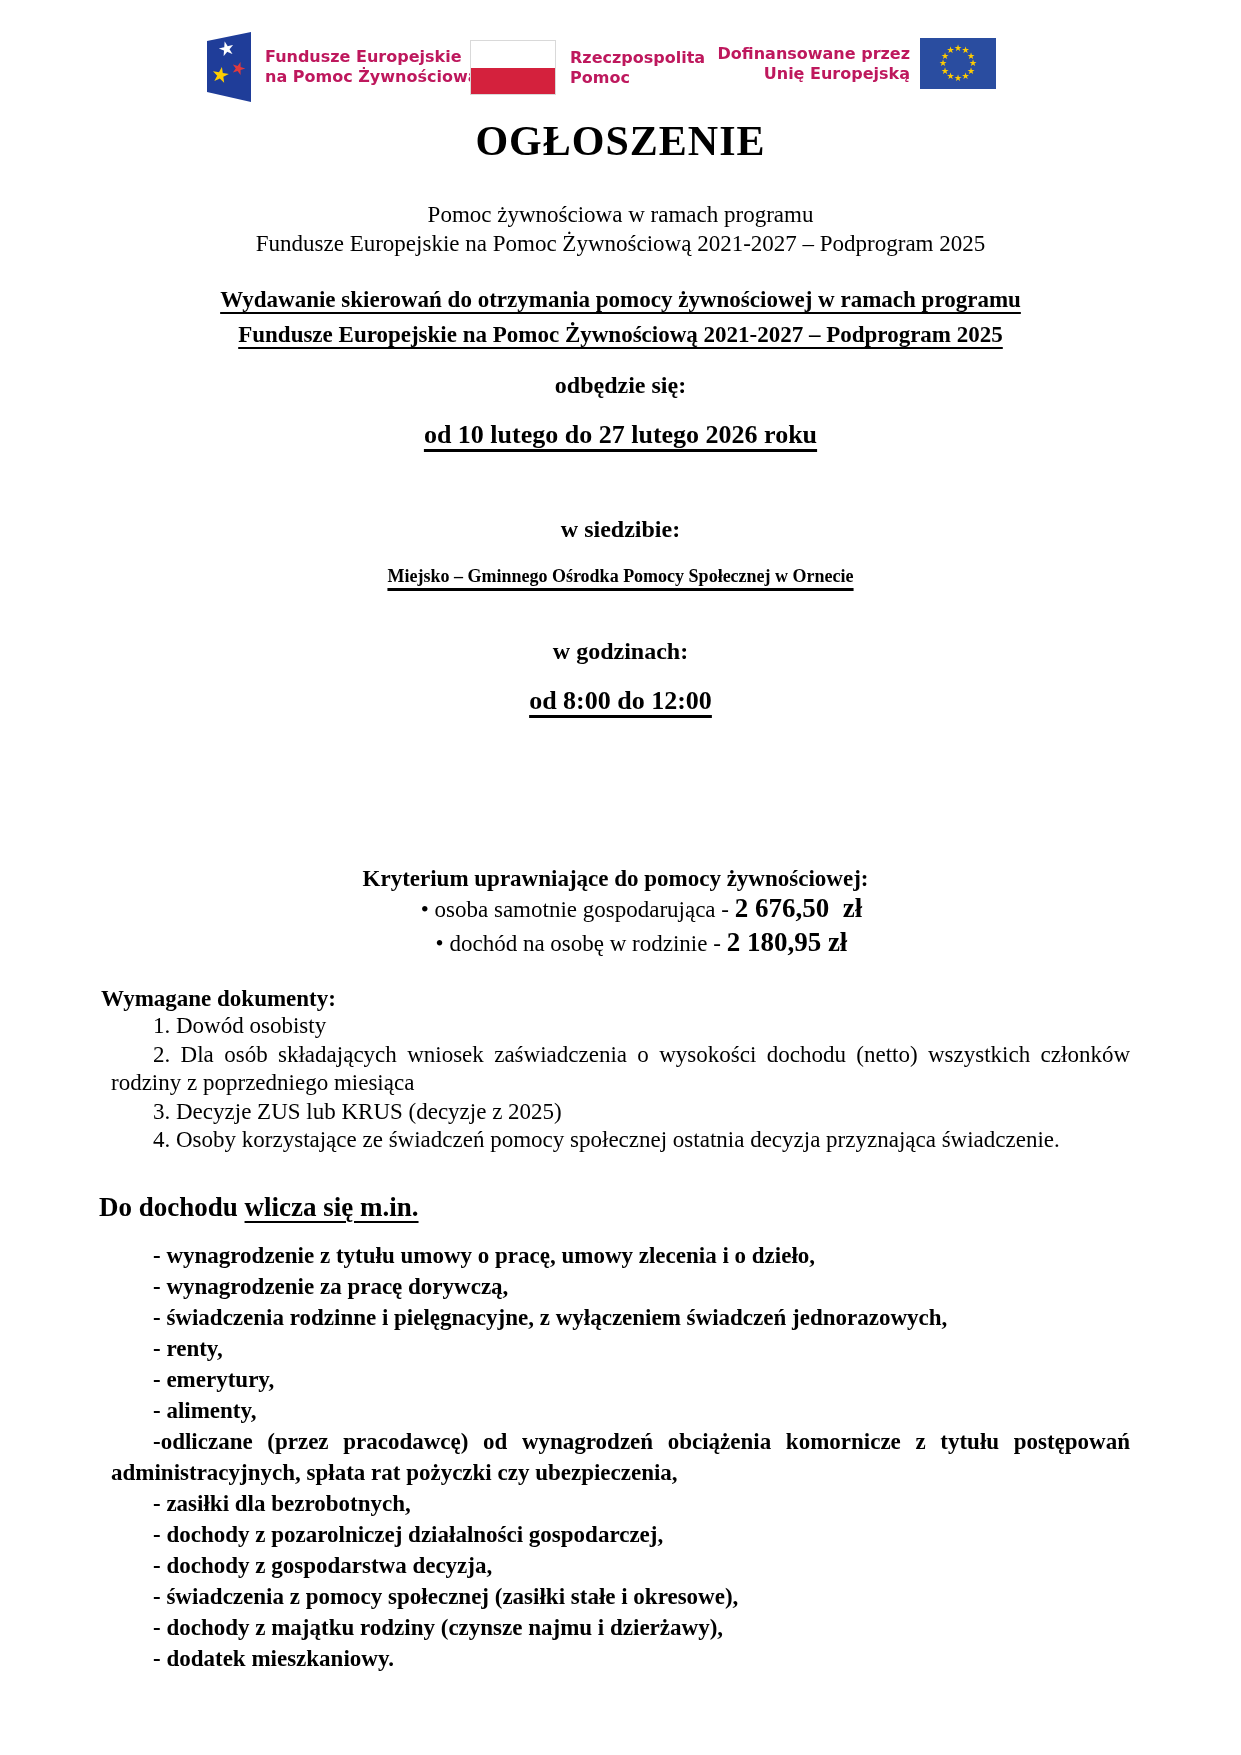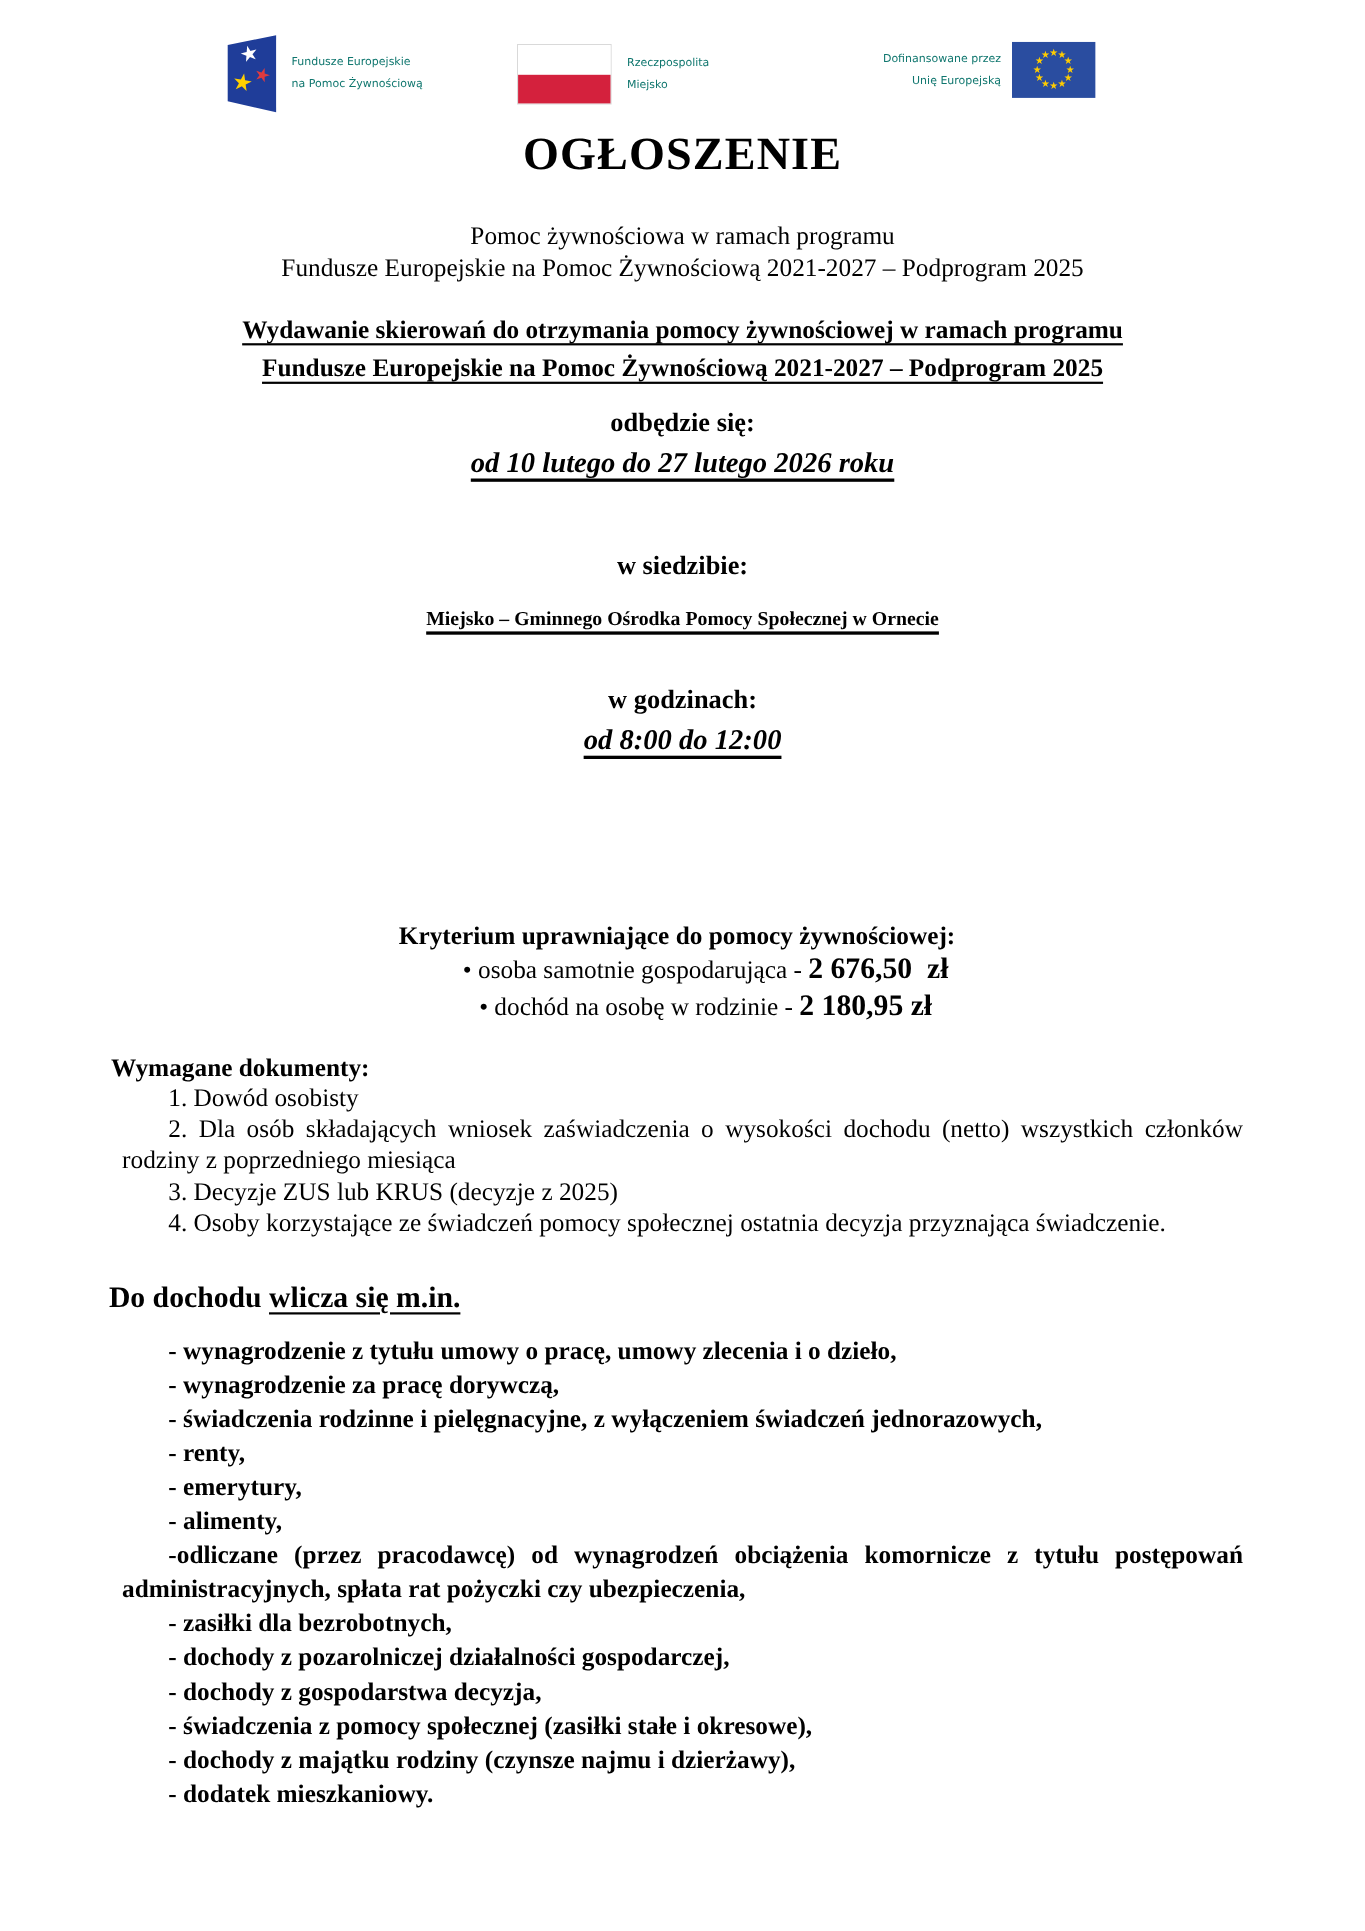--- a/index.html
+++ b/index.html
@@ -14,41 +14,41 @@
   .content{padding:0 111px;}
   
   .logos{
     position:relative;
     height:112px;
     width:1241px;
   }
   .logo-group{position:absolute;display:flex;align-items:center;}
   .logo-text{
     font-family:"DejaVu Sans","Liberation Sans",sans-serif;
-    font-weight:400;font-size:10px;line-height:20px;color:#0f766e;
+    font-weight:700;font-size:16px;line-height:20px;color:#be185d;
   }
   .lg-eufunds{left:205px;top:30px;}
   .lg-eufunds .logo-text{margin-left:12px;}
   .lg-poland{left:470px;top:40px;}
   .pl-flag{width:86px;height:55px;border:1px solid #d9d9d9;box-sizing:border-box;}
   .pl-flag .white{height:50%;background:#ffffff;}
   .pl-flag .red{height:50%;background:#d4213d;}
   .lg-poland .logo-text{margin-left:14px;}
   .lg-eu{left:660px;top:38px;}
   .lg-eu .logo-text{text-align:right;width:250px;}
   .lg-eu svg{margin-left:10px;}
   
   .c{text-align:center;}
   .u{text-decoration:underline;text-decoration-thickness:2px;text-underline-offset:5px;}
   .u-big{text-decoration:underline;text-decoration-thickness:3px;text-underline-offset:6px;}
   .title{font-size:42px;font-weight:700;letter-spacing:1px;margin-top:4px;line-height:50px;}
   .intro{font-size:23px;line-height:29px;margin-top:34px;}
   .issuance{font-size:23px;font-weight:700;line-height:35px;margin-top:24px;}
   .midline{font-size:24px;font-weight:700;margin-top:18px;line-height:30px;}
-  .dateline{font-size:26px;font-weight:700;margin-top:4px;line-height:34px;font-style:italic;}
+  .dateline{font-size:26px;font-weight:700;margin-top:18px;line-height:34px;}
   .venueline{font-size:18px;font-weight:700;margin-top:14px;line-height:36px;}
   .gap-lg{margin-top:62px;}
   .gap-md{margin-top:42px;}
   .sec-heading{font-size:23px;font-weight:700;margin-left:-10px;}
   .criteria{margin-top:148px;text-align:center;}
   .bullet-item{font-size:23px;line-height:33px;padding-left:42px;}
   .amount{font-size:27px;font-weight:700;white-space:pre-wrap;}
   .docs{margin-top:26px;}
   .doc-item{font-size:23px;line-height:28.5px;text-indent:42px;text-align:justify;}
   .income-heading{font-size:27px;font-weight:700;margin-top:34px;margin-left:-12px;line-height:36px;}
@@ -75,21 +75,21 @@
       </div>
     </div>
 
     <div class="logo-group lg-poland">
       <div class="pl-flag">
         <div class="white"></div>
         <div class="red"></div>
       </div>
       <div class="logo-text">
         <div>Rzeczpospolita</div>
-        <div>Miejsko</div>
+        <div>Pomoc</div>
       </div>
     </div>
 
     <div class="logo-group lg-eu">
       <div class="logo-text">
         <div>Dofinansowane przez</div>
         <div>Unię Europejską</div>
       </div>
       <svg width="76" height="51" viewBox="0 0 76 51">
         <rect width="76" height="51" fill="#2a4da0"></rect>

